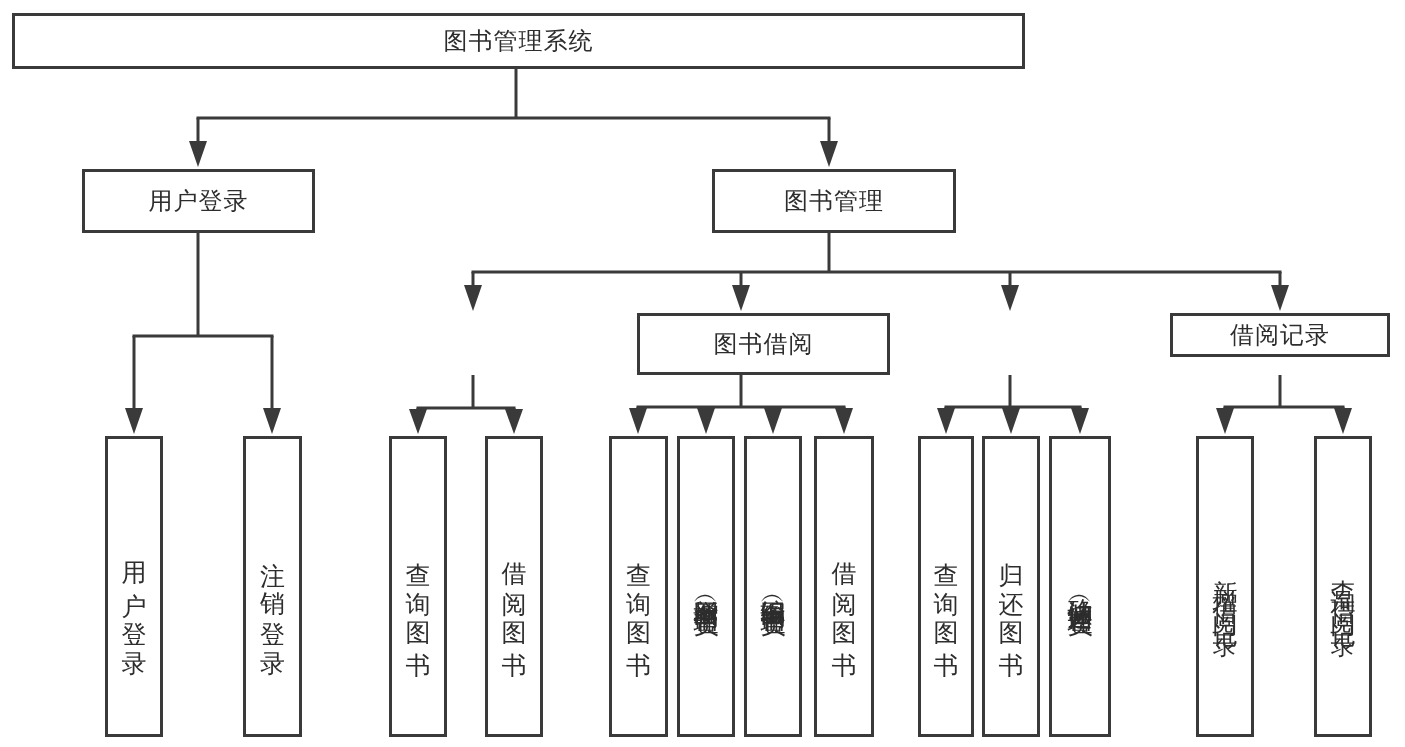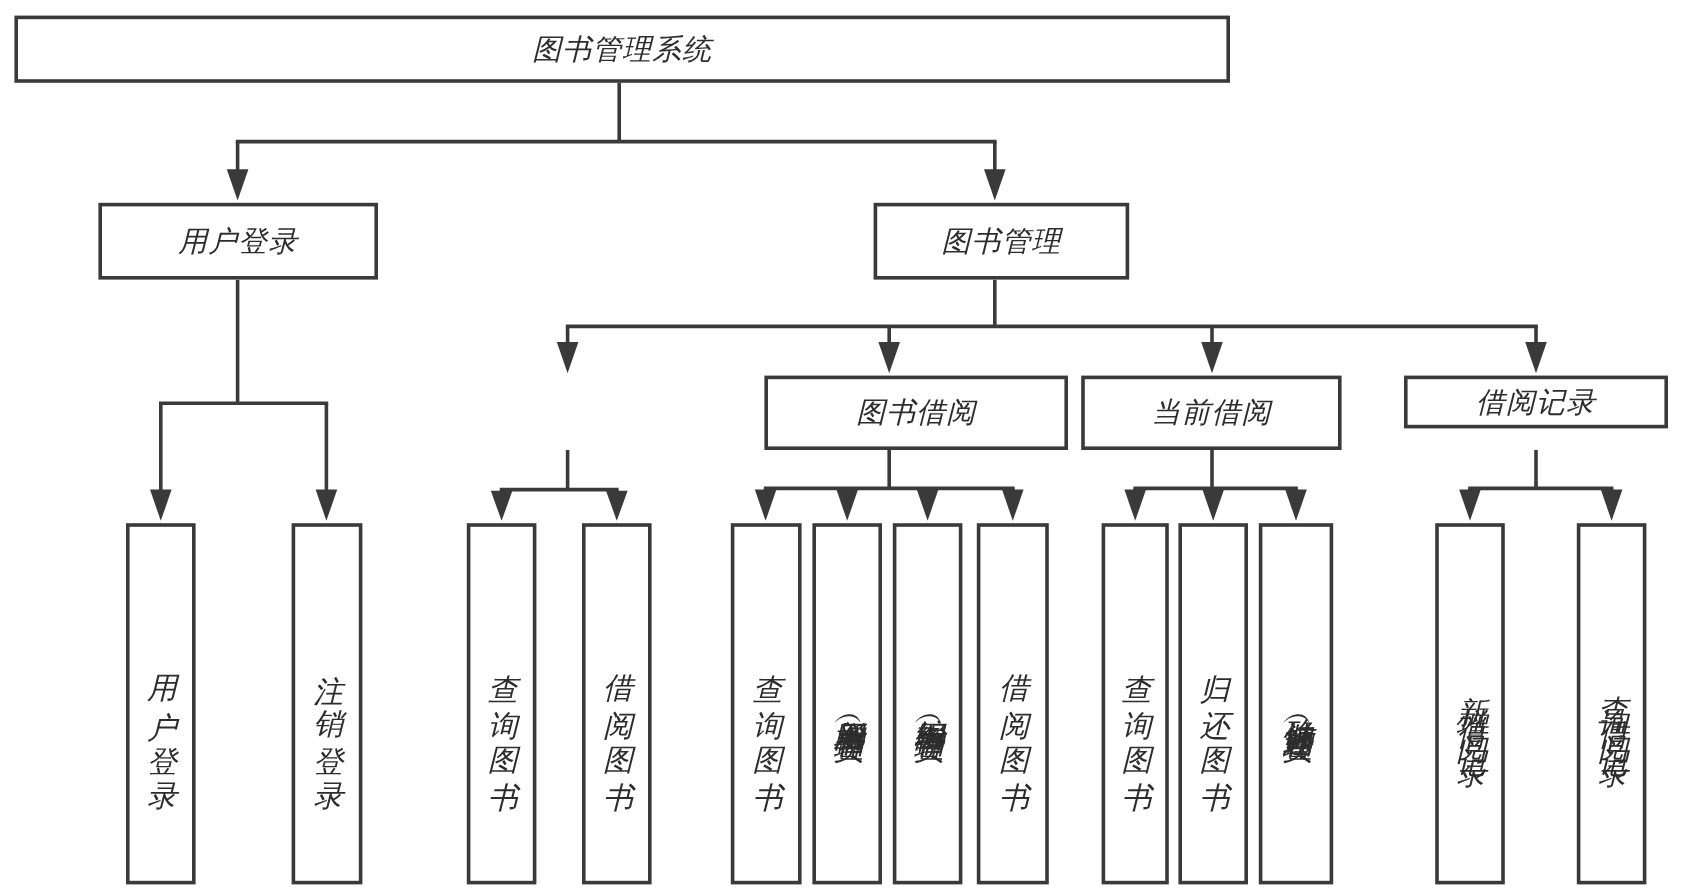--- a/index.html
+++ b/index.html
@@ -7,21 +7,20 @@
     padding: 0;
     background: #ffffff;
   }
   #canvas {
     position: relative;
     width: 1405px;
     height: 747px;
     background: #ffffff;
     overflow: hidden;
     font-family: "Liberation Sans", "DejaVu Sans", sans-serif;
-    font-style: italic;
   }
   #wires {
     position: absolute;
     left: 0; top: 0;
     width: 1405px;
     height: 747px;
   }
   .node {
     position: absolute;
     box-sizing: border-box;
@@ -126,29 +125,26 @@
     <polygon points="1334,408 1352,408 1343,434"></polygon>
   </svg>
 
   <div class="node h" style="left:12px; top:13px; width:1013px; height:56px;">
     <span>图书管理系统</span>
   </div>
 
   <div class="node h" style="left:82px; top:169px; width:233px; height:64px;">
     <span>用户登录</span>
   </div>
-  <div class="node h" style="left:728px; top:169px; width:213px; height:64px;">
+  <div class="node h" style="left:712px; top:169px; width:244px; height:64px;">
     <span>图书管理</span>
   </div>
 
   <div class="node h" style="left:637px; top:313px; width:253px; height:62px;">
     <span>图书借阅</span>
-  </div>
-  <div class="node h" style="left:901px; top:313px; width:217px; height:62px;">
-    <span>当前借阅</span>
   </div>
   <div class="node h" style="left:1170px; top:313px; width:220px; height:44px;">
     <span>借阅记录</span>
   </div>
 
   <div class="node v sp-lg" style="left:105px; top:436px; width:58px; height:301px;">
     <span>用户登录</span>
   </div>
   <div class="node v sp-lg" style="left:243px; top:436px; width:59px; height:301px;">
     <span>注销登录</span>

